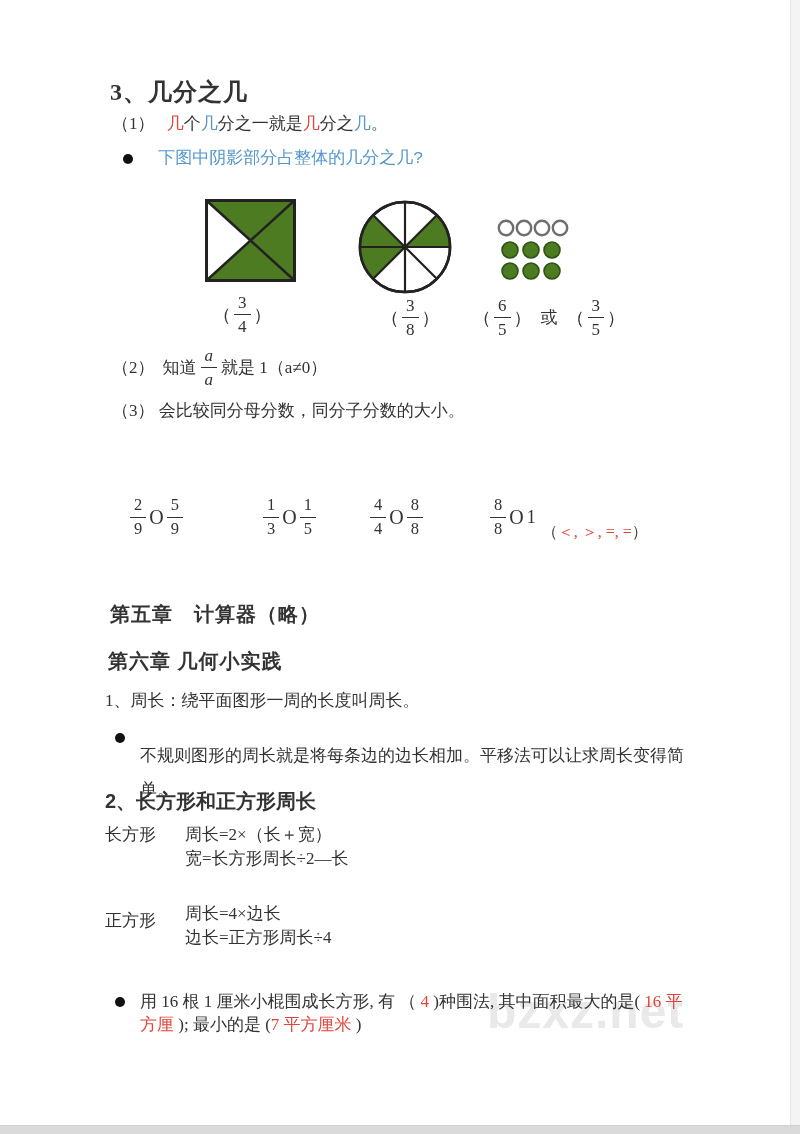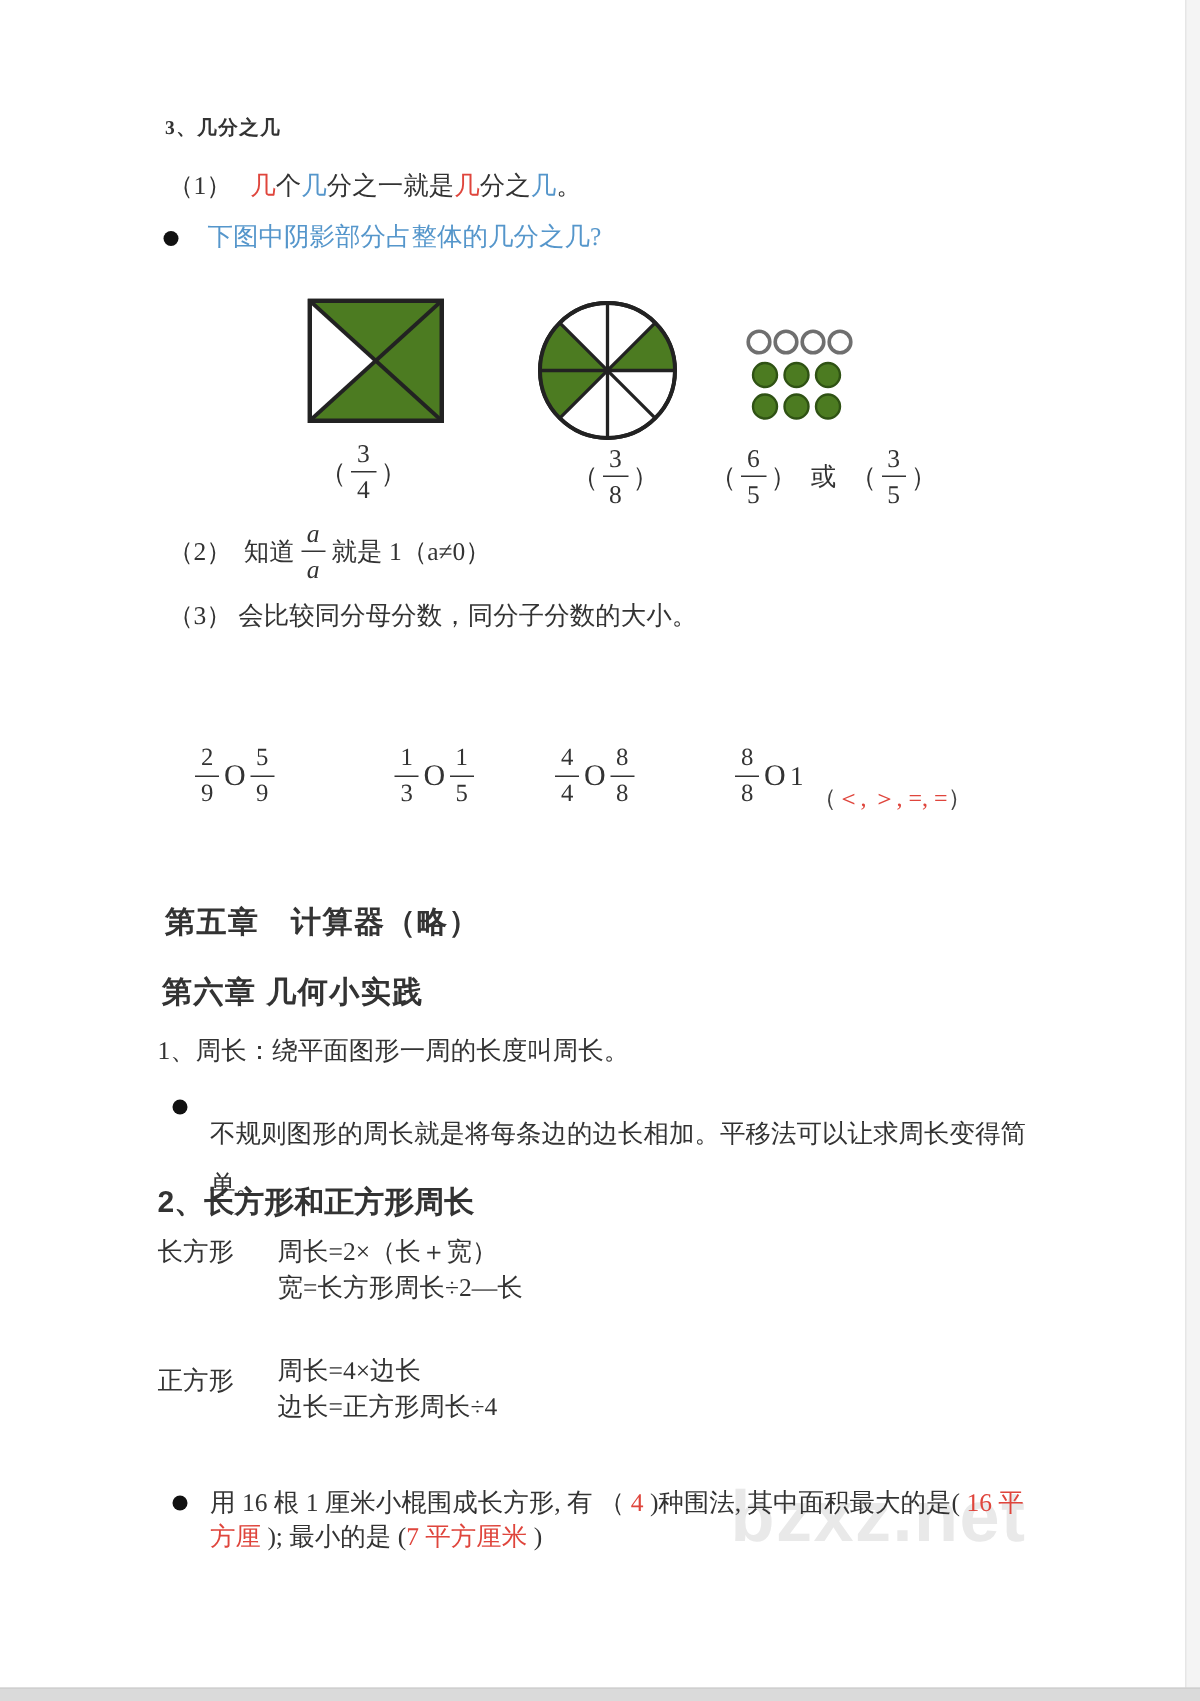--- a/index.html
+++ b/index.html
@@ -12,21 +12,21 @@
     position:relative; width:800px; height:1134px; background:#ffffff;
     overflow:hidden; font-family:"Liberation Serif","DejaVu Serif",serif;
     color:var(--ink); font-size:17px;
   }
   .abs{position:absolute;}
   .seg-red{color:var(--red);}
   .seg-blue{color:var(--blue);}
   .seg-black{color:var(--ink);}
   .seg-dark{color:#444444;}
 
-  .h-serif-bold{font-weight:bold; font-size:13px; letter-spacing:1px;}
+  .h-serif-bold{font-weight:bold; font-size:24px; letter-spacing:1px;}
   .h-chapter{font-family:"Liberation Sans","DejaVu Sans",sans-serif; font-weight:bold; font-size:20px; letter-spacing:1px;}
   .h-sub{font-family:"Liberation Sans","DejaVu Sans",sans-serif; font-weight:bold; font-size:20px;}
 
   .bullet-dot{
     display:inline-block; width:10px; height:10px; border-radius:50%;
     background:#111; vertical-align:middle;
   }
 
   .frac{display:inline-flex; flex-direction:column; align-items:center; line-height:1; vertical-align:middle;}
   .frac .num{padding:0 4px 3px;}
@@ -63,21 +63,21 @@
 
   <div class="abs watermark" style="left:487px; top:988px;">bzxz.net</div>
 
   <div class="abs content h-serif-bold" style="left:110px; top:76px;">3、几分之几</div>
 
   <div class="abs content" style="left:112px; top:112px;">
     <span>（1）</span>
     <span style="margin-left:8px;margin-top:40px;"><span class="seg-red">几</span><span class="seg-black">个</span><span class="seg-blue">几</span><span class="seg-black">分之一就是</span><span class="seg-red">几</span><span class="seg-black">分之</span><span class="seg-blue">几</span><span class="seg-black">。</span></span>
   </div>
 
-  <div class="abs content" style="left:109px; top:146px;">
+  <div class="abs content" style="left:123px; top:146px;font-family:Liberation Mono, monospace;">
     <span class="bullet-dot" style="margin-right:15px;"></span>
     <span class="seg-blue">下图中阴影部分占整体的几分之几?</span>
   </div>
 
   <svg class="abs content" style="left:205px; top:199px;" width="91" height="83" viewBox="0 0 91 83">
     <rect x="1.5" y="1.5" width="88" height="80" fill="#ffffff" stroke="#222" stroke-width="3"></rect>
     <path d="M1.5,1.5 L89.5,1.5 L45.5,41.5 Z" fill="#4c7b21"></path>
     <path d="M89.5,1.5 L89.5,81.5 L45.5,41.5 Z" fill="#4c7b21"></path>
     <path d="M1.5,81.5 L89.5,81.5 L45.5,41.5 Z" fill="#4c7b21"></path>
     <line x1="1.5" y1="1.5" x2="89.5" y2="81.5" stroke="#222" stroke-width="2.5"></line>

